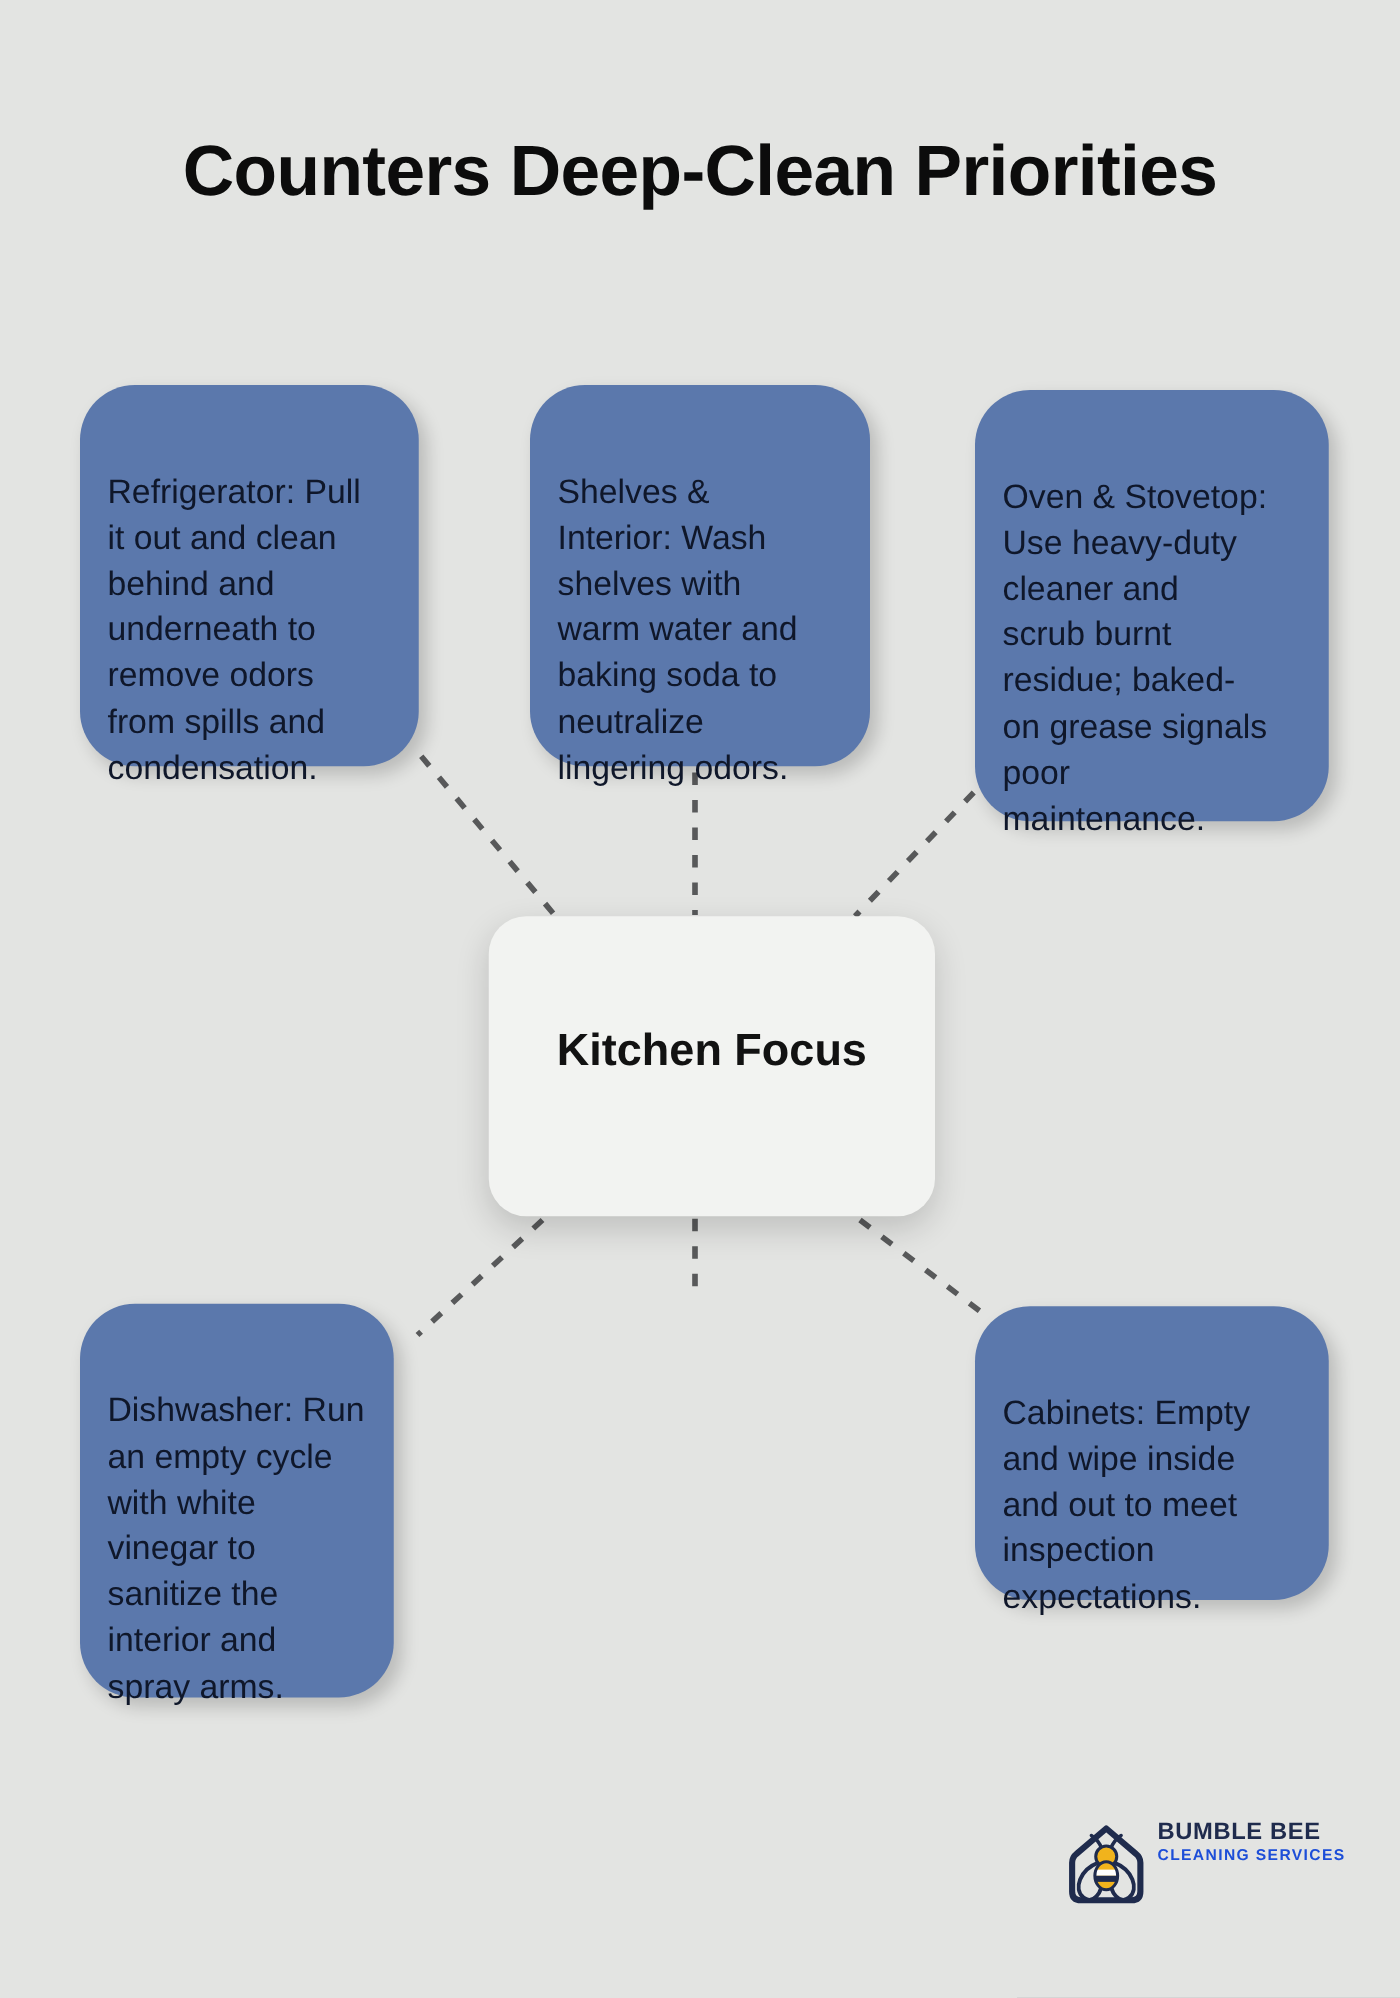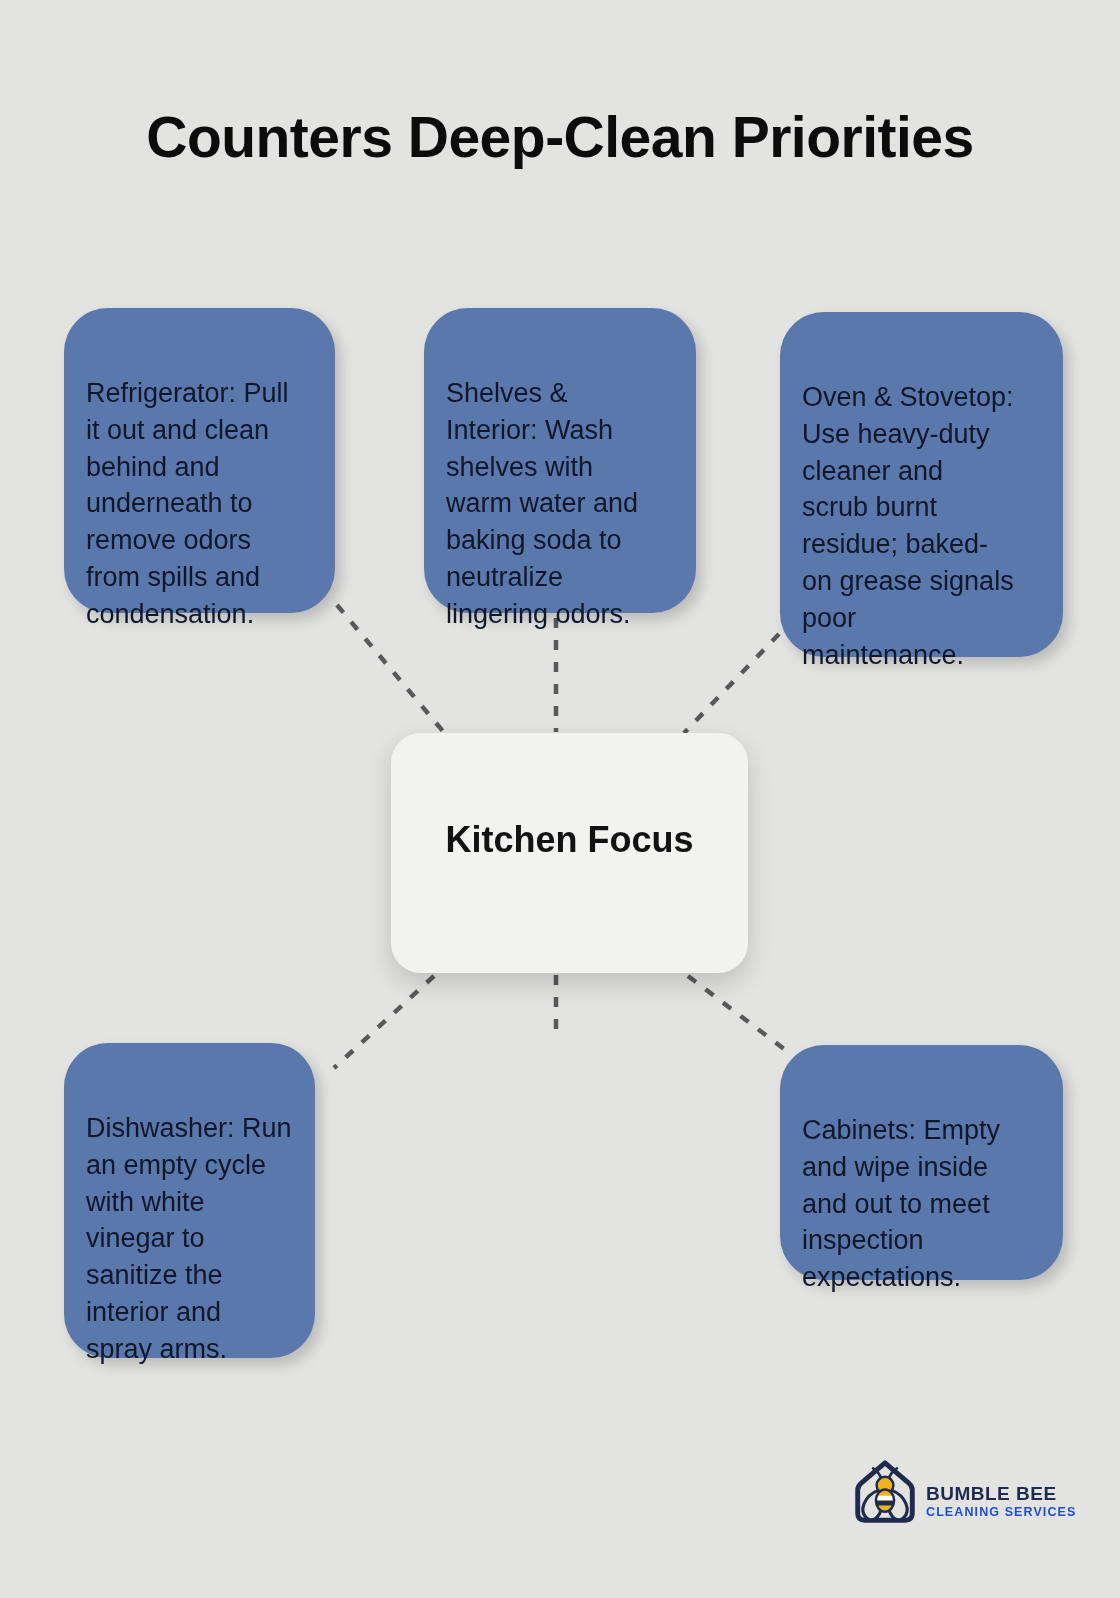--- a/index.html
+++ b/index.html
@@ -63,21 +63,21 @@
     font-size: 36px;
     font-weight: bold;
     color: #121212;
   }
   .logo {
     position: absolute;
     left: 850px; top: 1456px;
     display: flex;
     align-items: flex-start;
   }
-  .logo-text { margin-left: 6px; margin-top: 28px; }
+  .logo-text { margin-left: 6px; }
   .logo-brand {
     font-size: 19px;
     font-weight: bold;
     letter-spacing: 0.5px;
     color: #1f2b4d;
     line-height: 1.0;
   }
   .logo-tagline {
     font-size: 12.5px;
     font-weight: bold;

